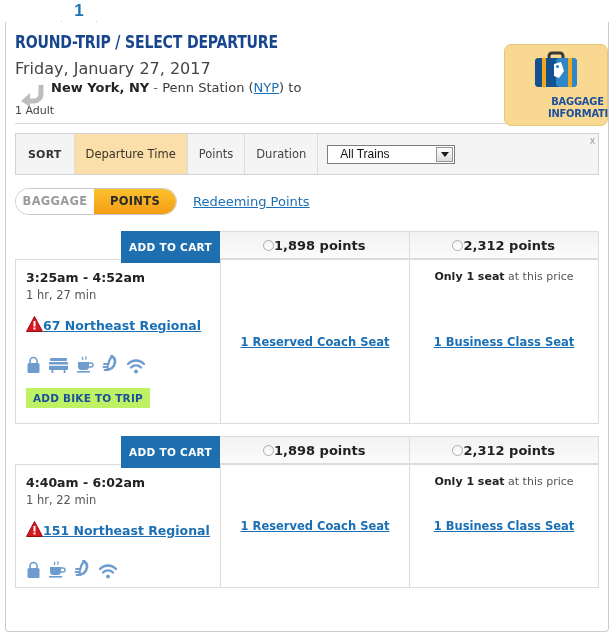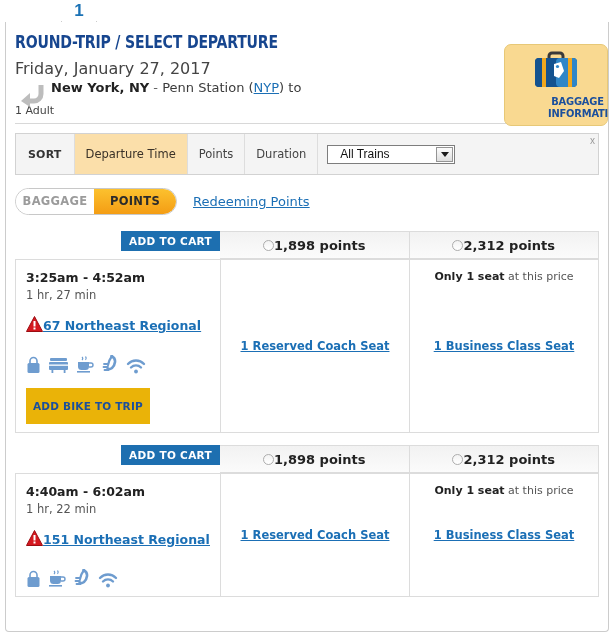--- a/index.html
+++ b/index.html
@@ -255,21 +255,21 @@
     height: 28px;
   }
   .head-cell-left {
     width: 205px;
     position: relative;
     display: flex;
     align-items: flex-start;
     justify-content: flex-end;
   }
   .add-cart-btn {
-    width: 99px; height: 20px;
+    width: 99px; height: 32px;
     background: #1d6fb0;
     color: #ffffff;
     font-size: 10.5px;
     font-weight: bold;
     letter-spacing: 0.3px;
     display: flex; align-items: center; justify-content: center;
     cursor: pointer;
   }
   .head-cell-price {
     flex: 1;
@@ -340,26 +340,26 @@
     margin-top: 17px;
     display: flex;
     align-items: flex-end;
     gap: 7px;
     height: 22px;
   }
   .amenities svg { display: block; }
   .bike-btn {
     margin-top: 14px;
     display: inline-block;
-    background: #eab308;
+    background: #bef264;
     color: #1b4f9c;
     font-size: 10.5px;
     font-weight: bold;
     letter-spacing: 0.2px;
-    padding: 12px 7px;
+    padding: 4px 7px;
     cursor: pointer;
   }
   .cell-fare {
     flex: 1;
     border-right: 1px solid #dcdcdc;
     border-top: 1px solid #dcdcdc;
     position: relative;
     display: flex;
     align-items: center;
     justify-content: center;

